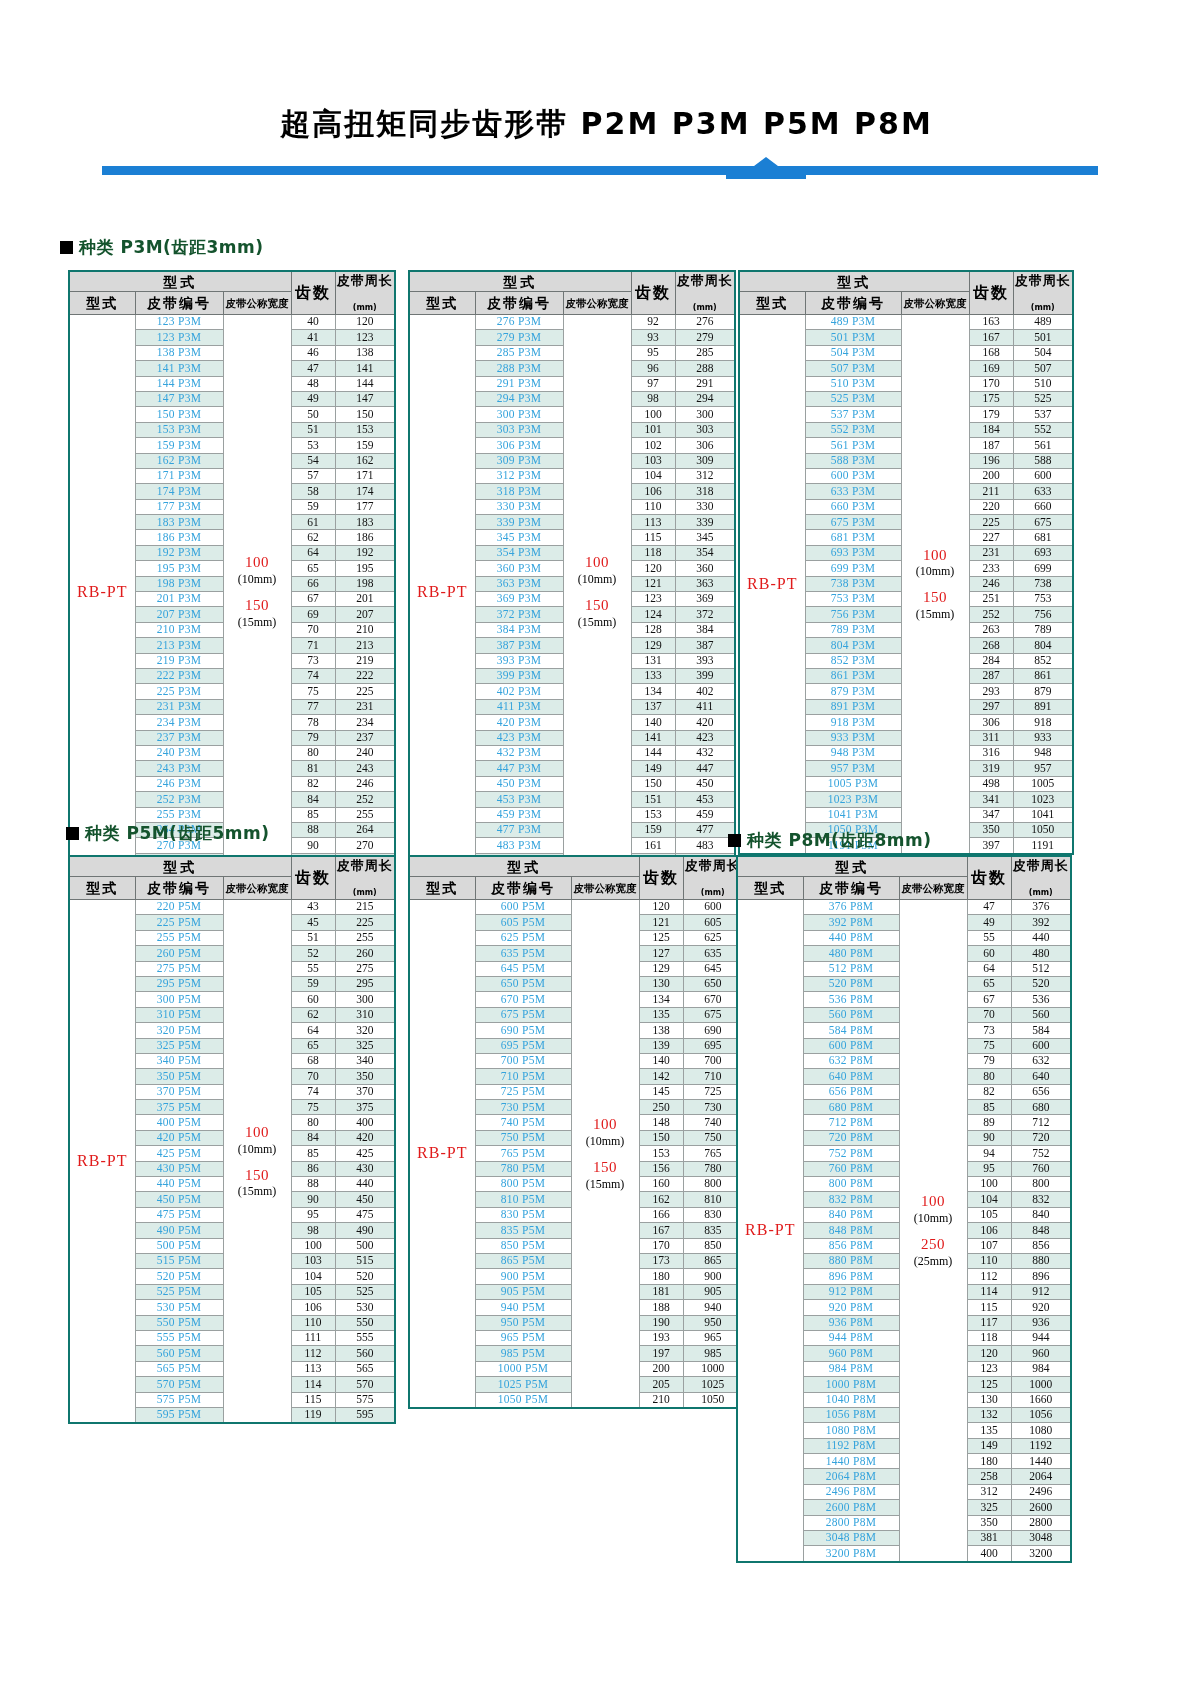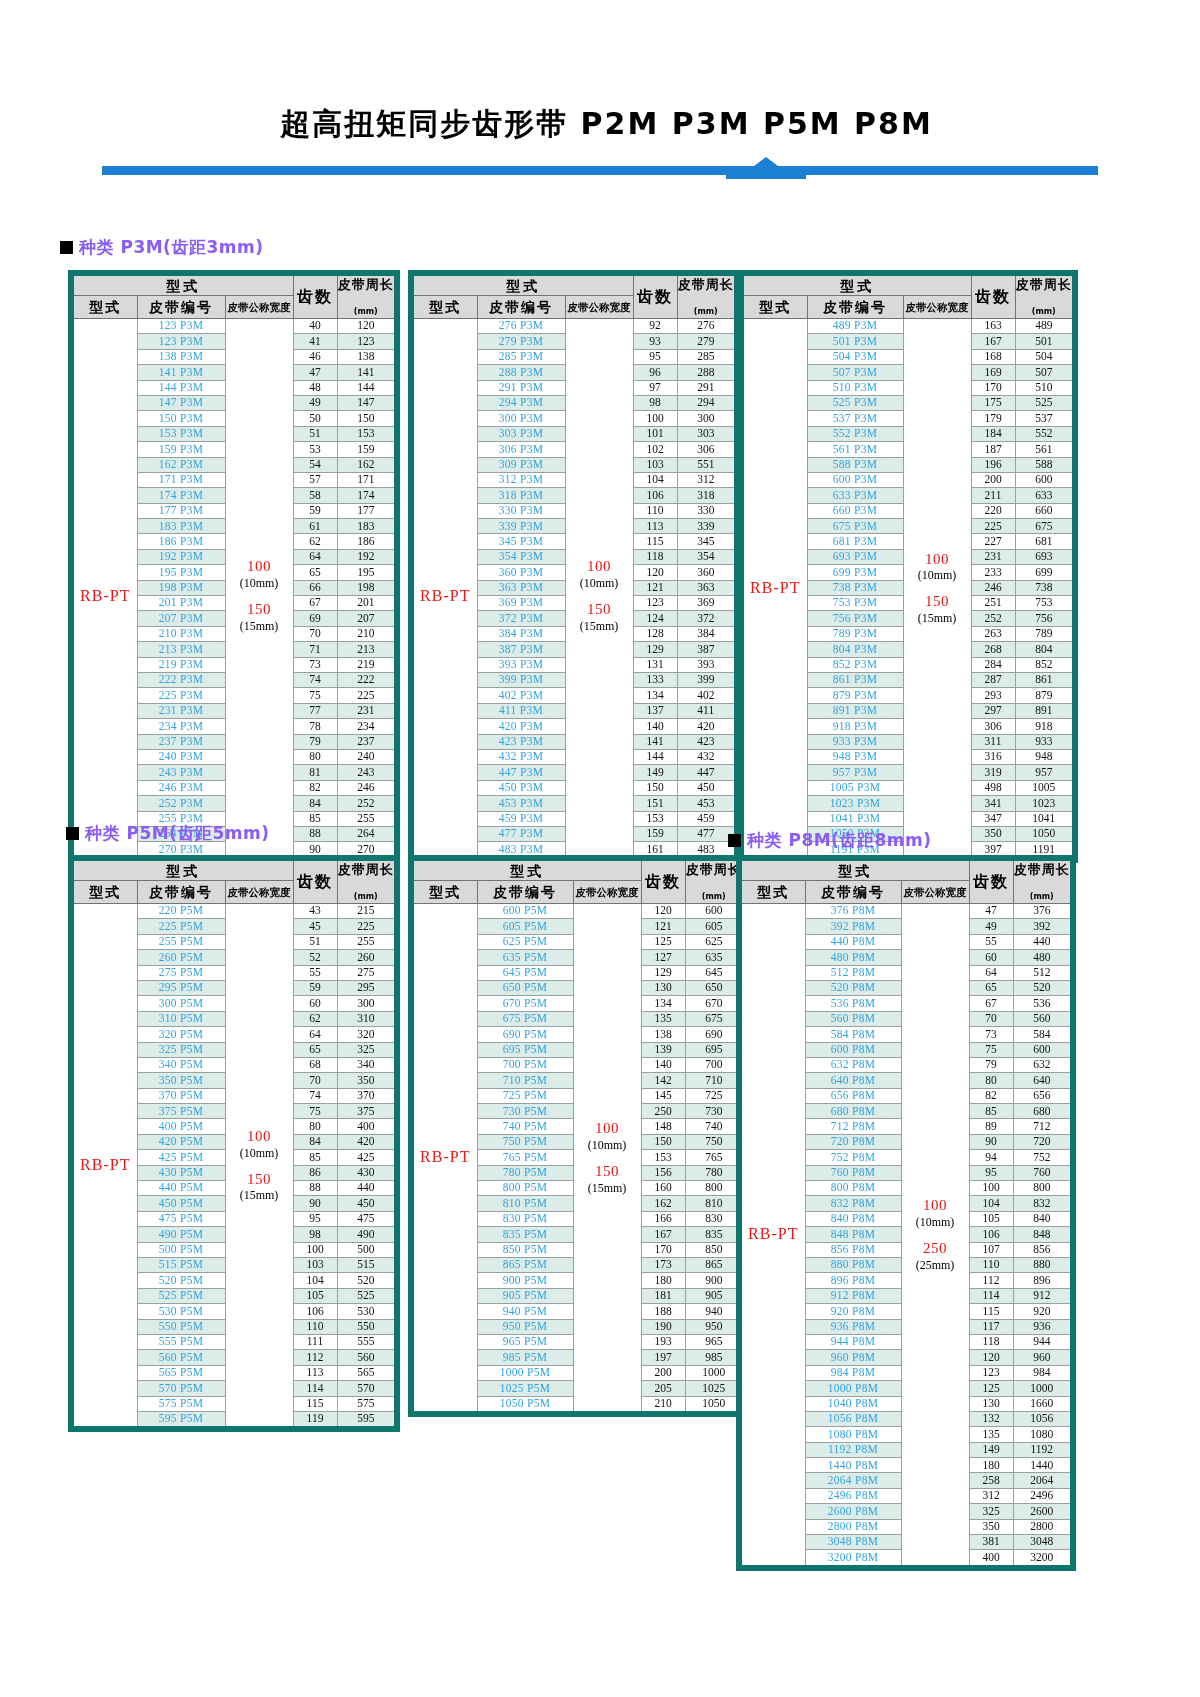--- a/index.html
+++ b/index.html
@@ -45,38 +45,38 @@
     width: 80px; height: 22px;
     overflow: hidden;
   }
   .title-rule .notch svg { display: block; }
 
   
   .section-label {
     font-family: "DejaVu Sans", "Liberation Sans", sans-serif;
     font-size: 17px;
     font-weight: bold;
-    color: #8b5cf6;
+    color: #14532d;
     white-space: nowrap;
     letter-spacing: 0.5px;
   }
   .section-label .sq {
     display: inline-block;
     width: 13px; height: 13px;
     background: #000;
     margin-right: 6px;
     vertical-align: -1px;
   }
 
   
   .tbl {
     border-collapse: collapse;
     table-layout: fixed;
     background: #fff;
-    border: 6px solid #0f766e;
+    border: 2px solid #0f766e;
     font-size: 11px;
   }
   .tbl th, .tbl td {
     border: 1px solid #9aa0a0;
     padding: 0;
     text-align: center;
     vertical-align: middle;
     line-height: 1;
   }
   .tbl thead th {
@@ -447,21 +447,21 @@
             <td class="c-len">303</td>
           </tr>
           <tr>
             <td class="c-code">306  P3M</td>
             <td class="c-teeth">102</td>
             <td class="c-len">306</td>
           </tr>
           <tr class="alt">
             <td class="c-code">309  P3M</td>
             <td class="c-teeth">103</td>
-            <td class="c-len">551</td>
+            <td class="c-len">309</td>
           </tr>
           <tr>
             <td class="c-code">312  P3M</td>
             <td class="c-teeth">104</td>
             <td class="c-len">312</td>
           </tr>
           <tr class="alt">
             <td class="c-code">318  P3M</td>
             <td class="c-teeth">106</td>
             <td class="c-len">318</td>

